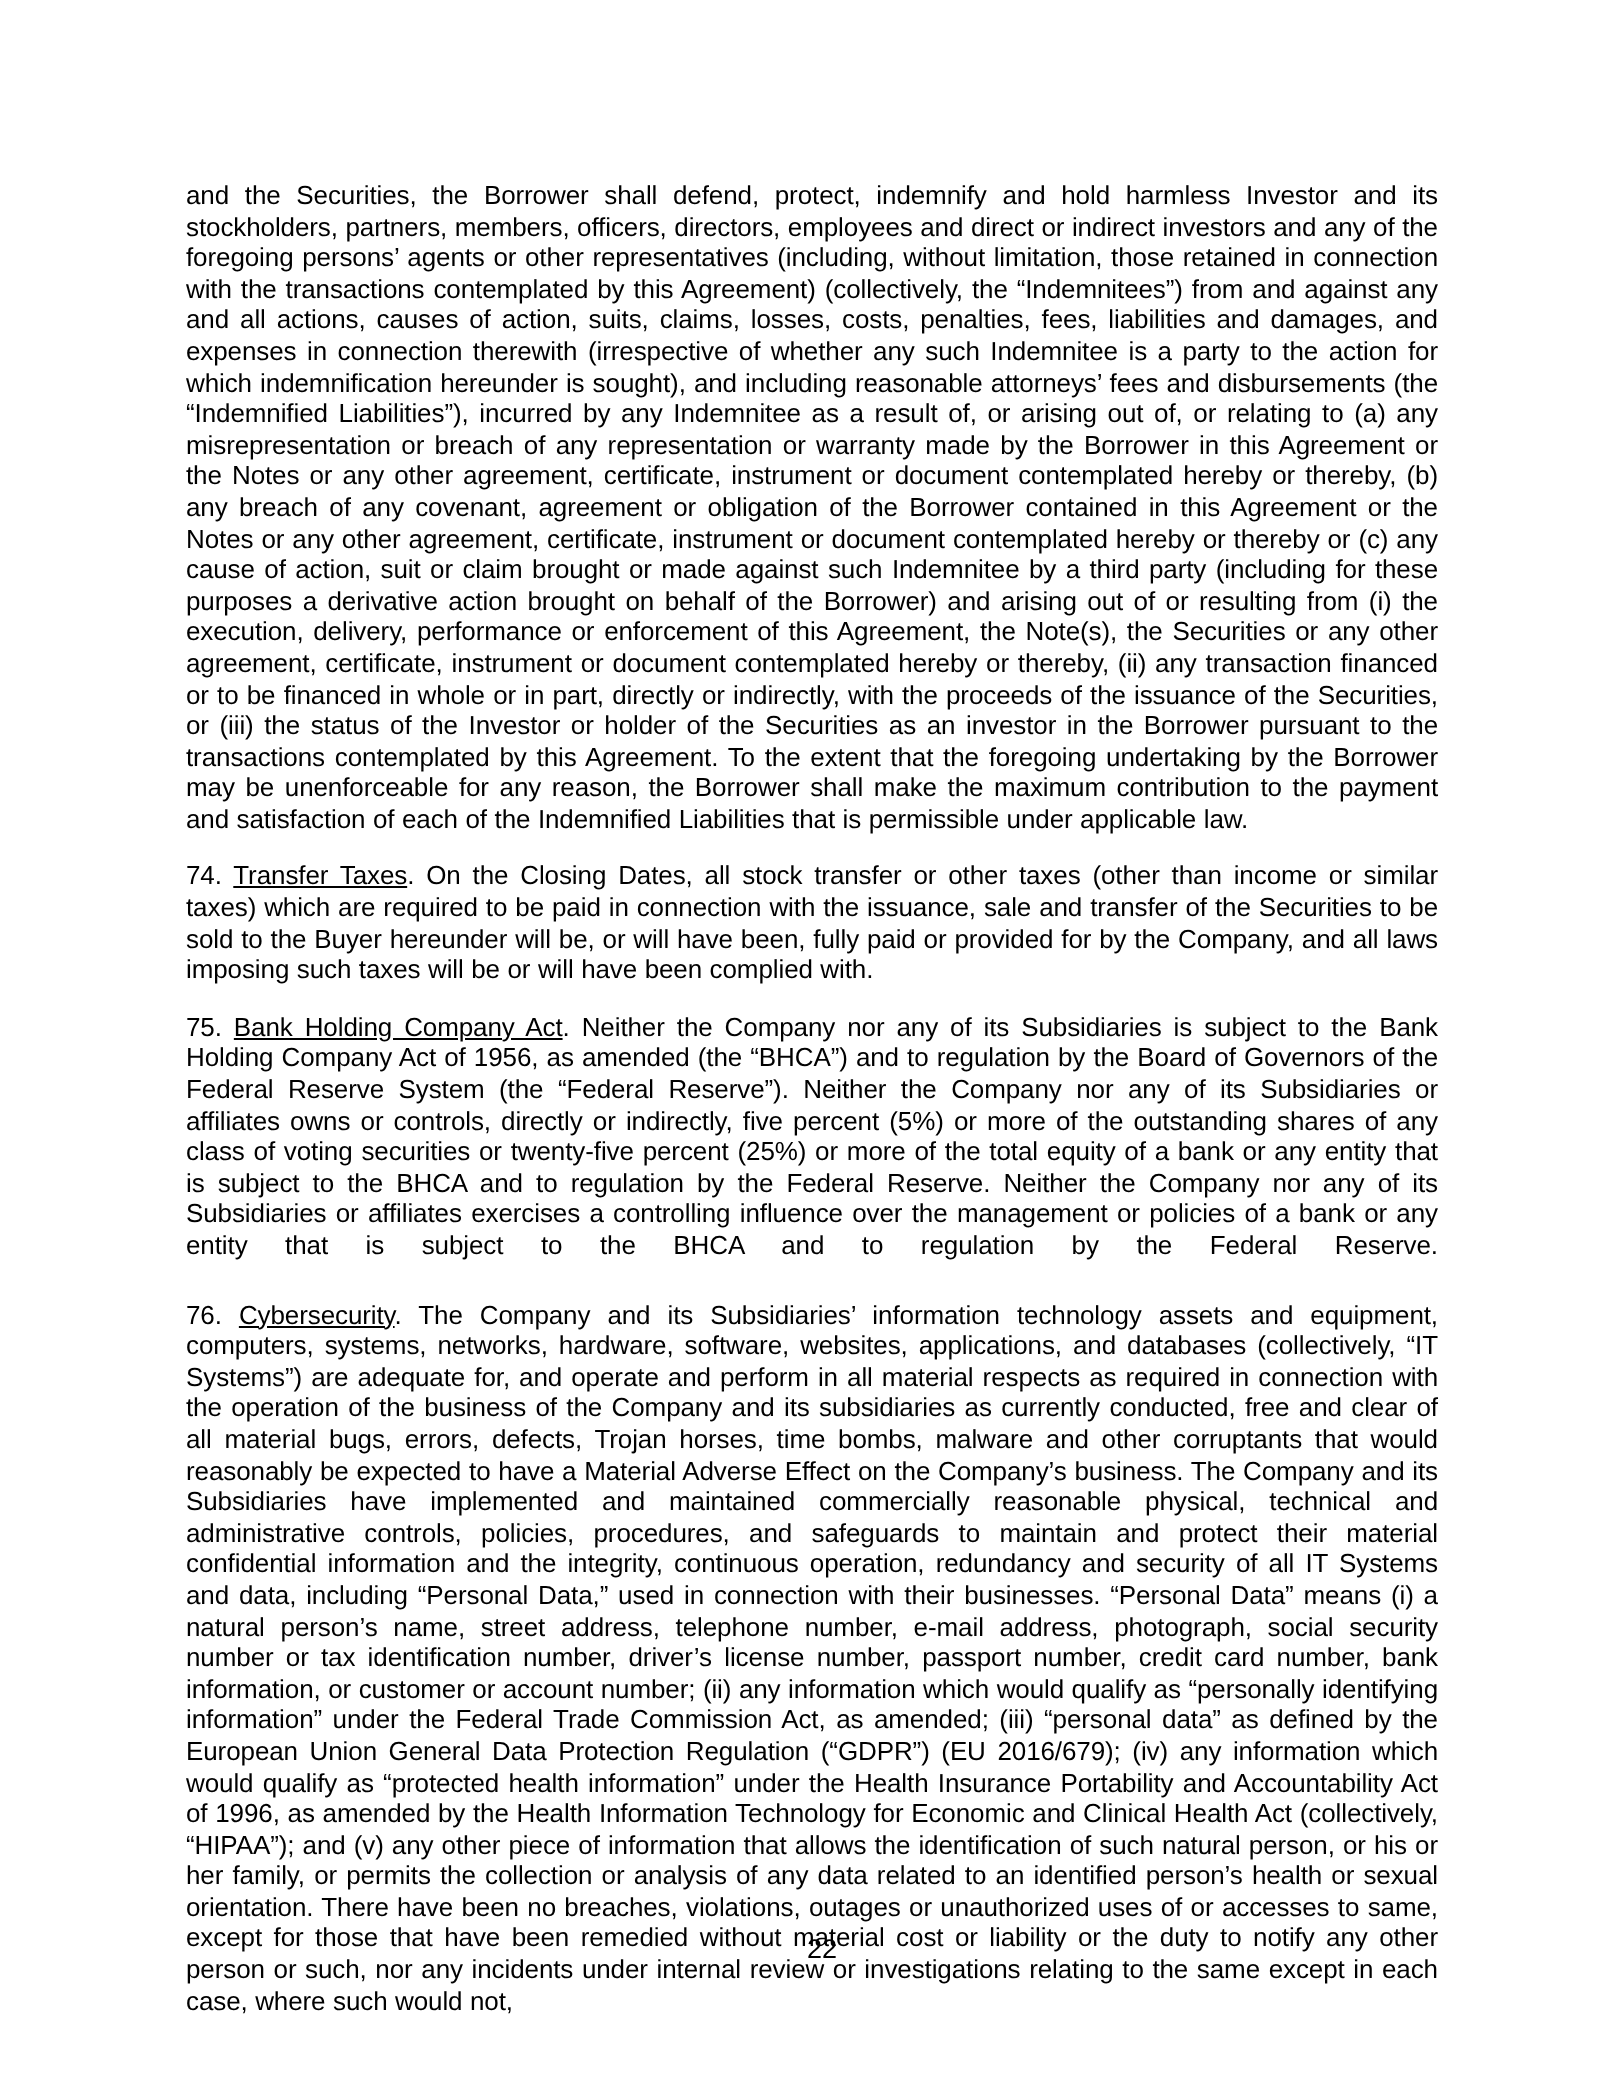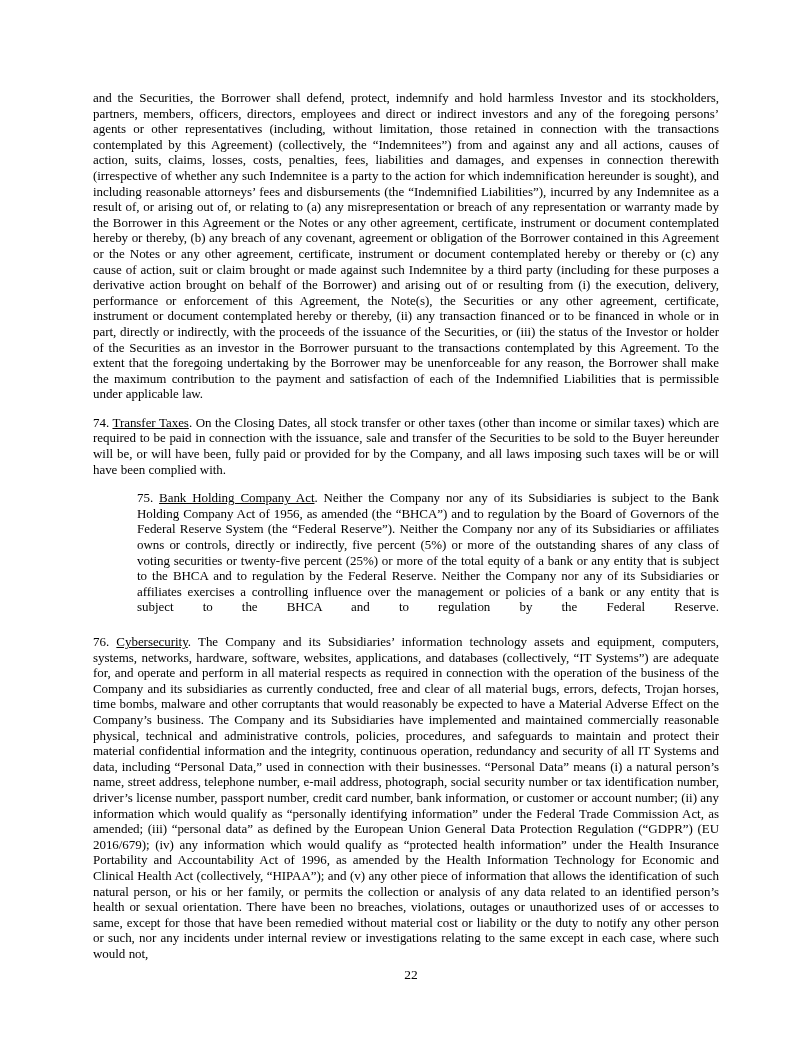--- a/index.html
+++ b/index.html
@@ -6,42 +6,41 @@
     margin: 0;
     padding: 0;
     background: #ffffff;
   }
   .page {
     position: relative;
     width: 811px;
     height: 1050px;
     background: #ffffff;
     color: #000000;
-    font-family: Liberation Serif, serif;
+    font-family: Liberation Sans, sans-serif;
     overflow: hidden;
   }
   .content {
     position: absolute;
     left: 93px;
     top: 90px;
     width: 626px;
   }
   .para {
     margin: 0 0 13px 0;
     font-size: 13px;
     line-height: 15.6px;
     text-align: justify;
     letter-spacing: -0.05px;
     word-spacing: 0.2px;
   }
   .para.stretch-last {
     
     text-align-last: justify;
     margin-bottom: 19px;
-    margin-left: 44px;
   }
   .u {
     text-decoration: underline;
     text-underline-offset: 1px;
   }
   .page-number {
     position: absolute;
     top: 967px;
     left: 0;
     right: 0;

